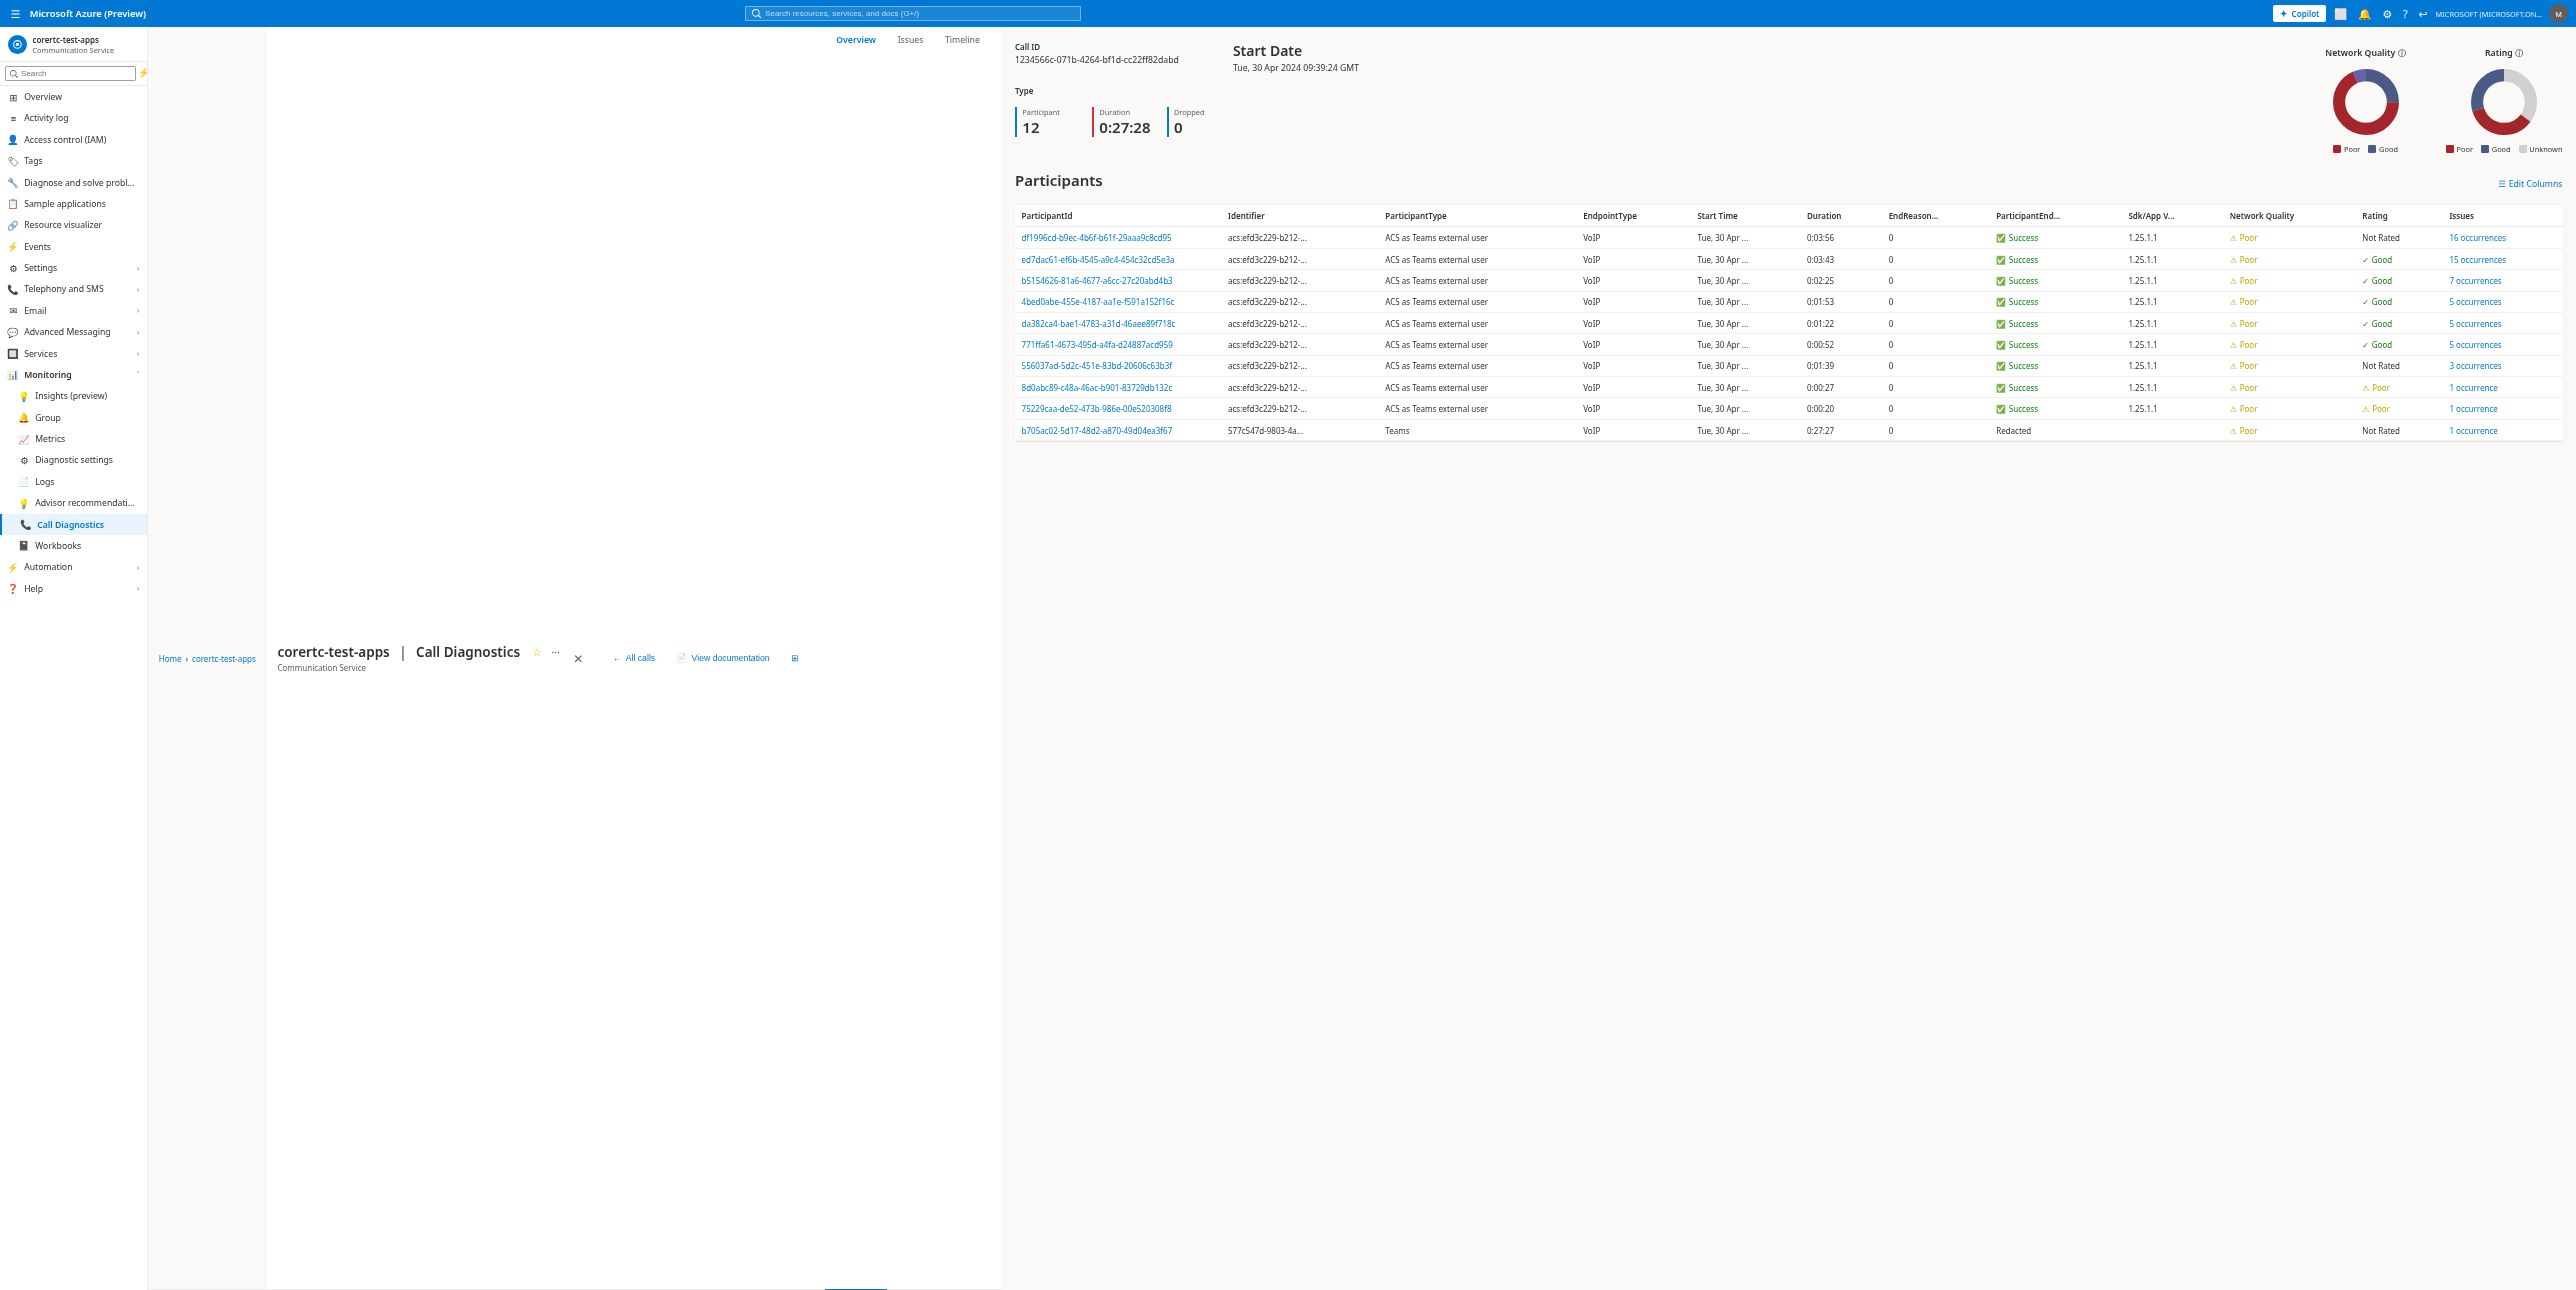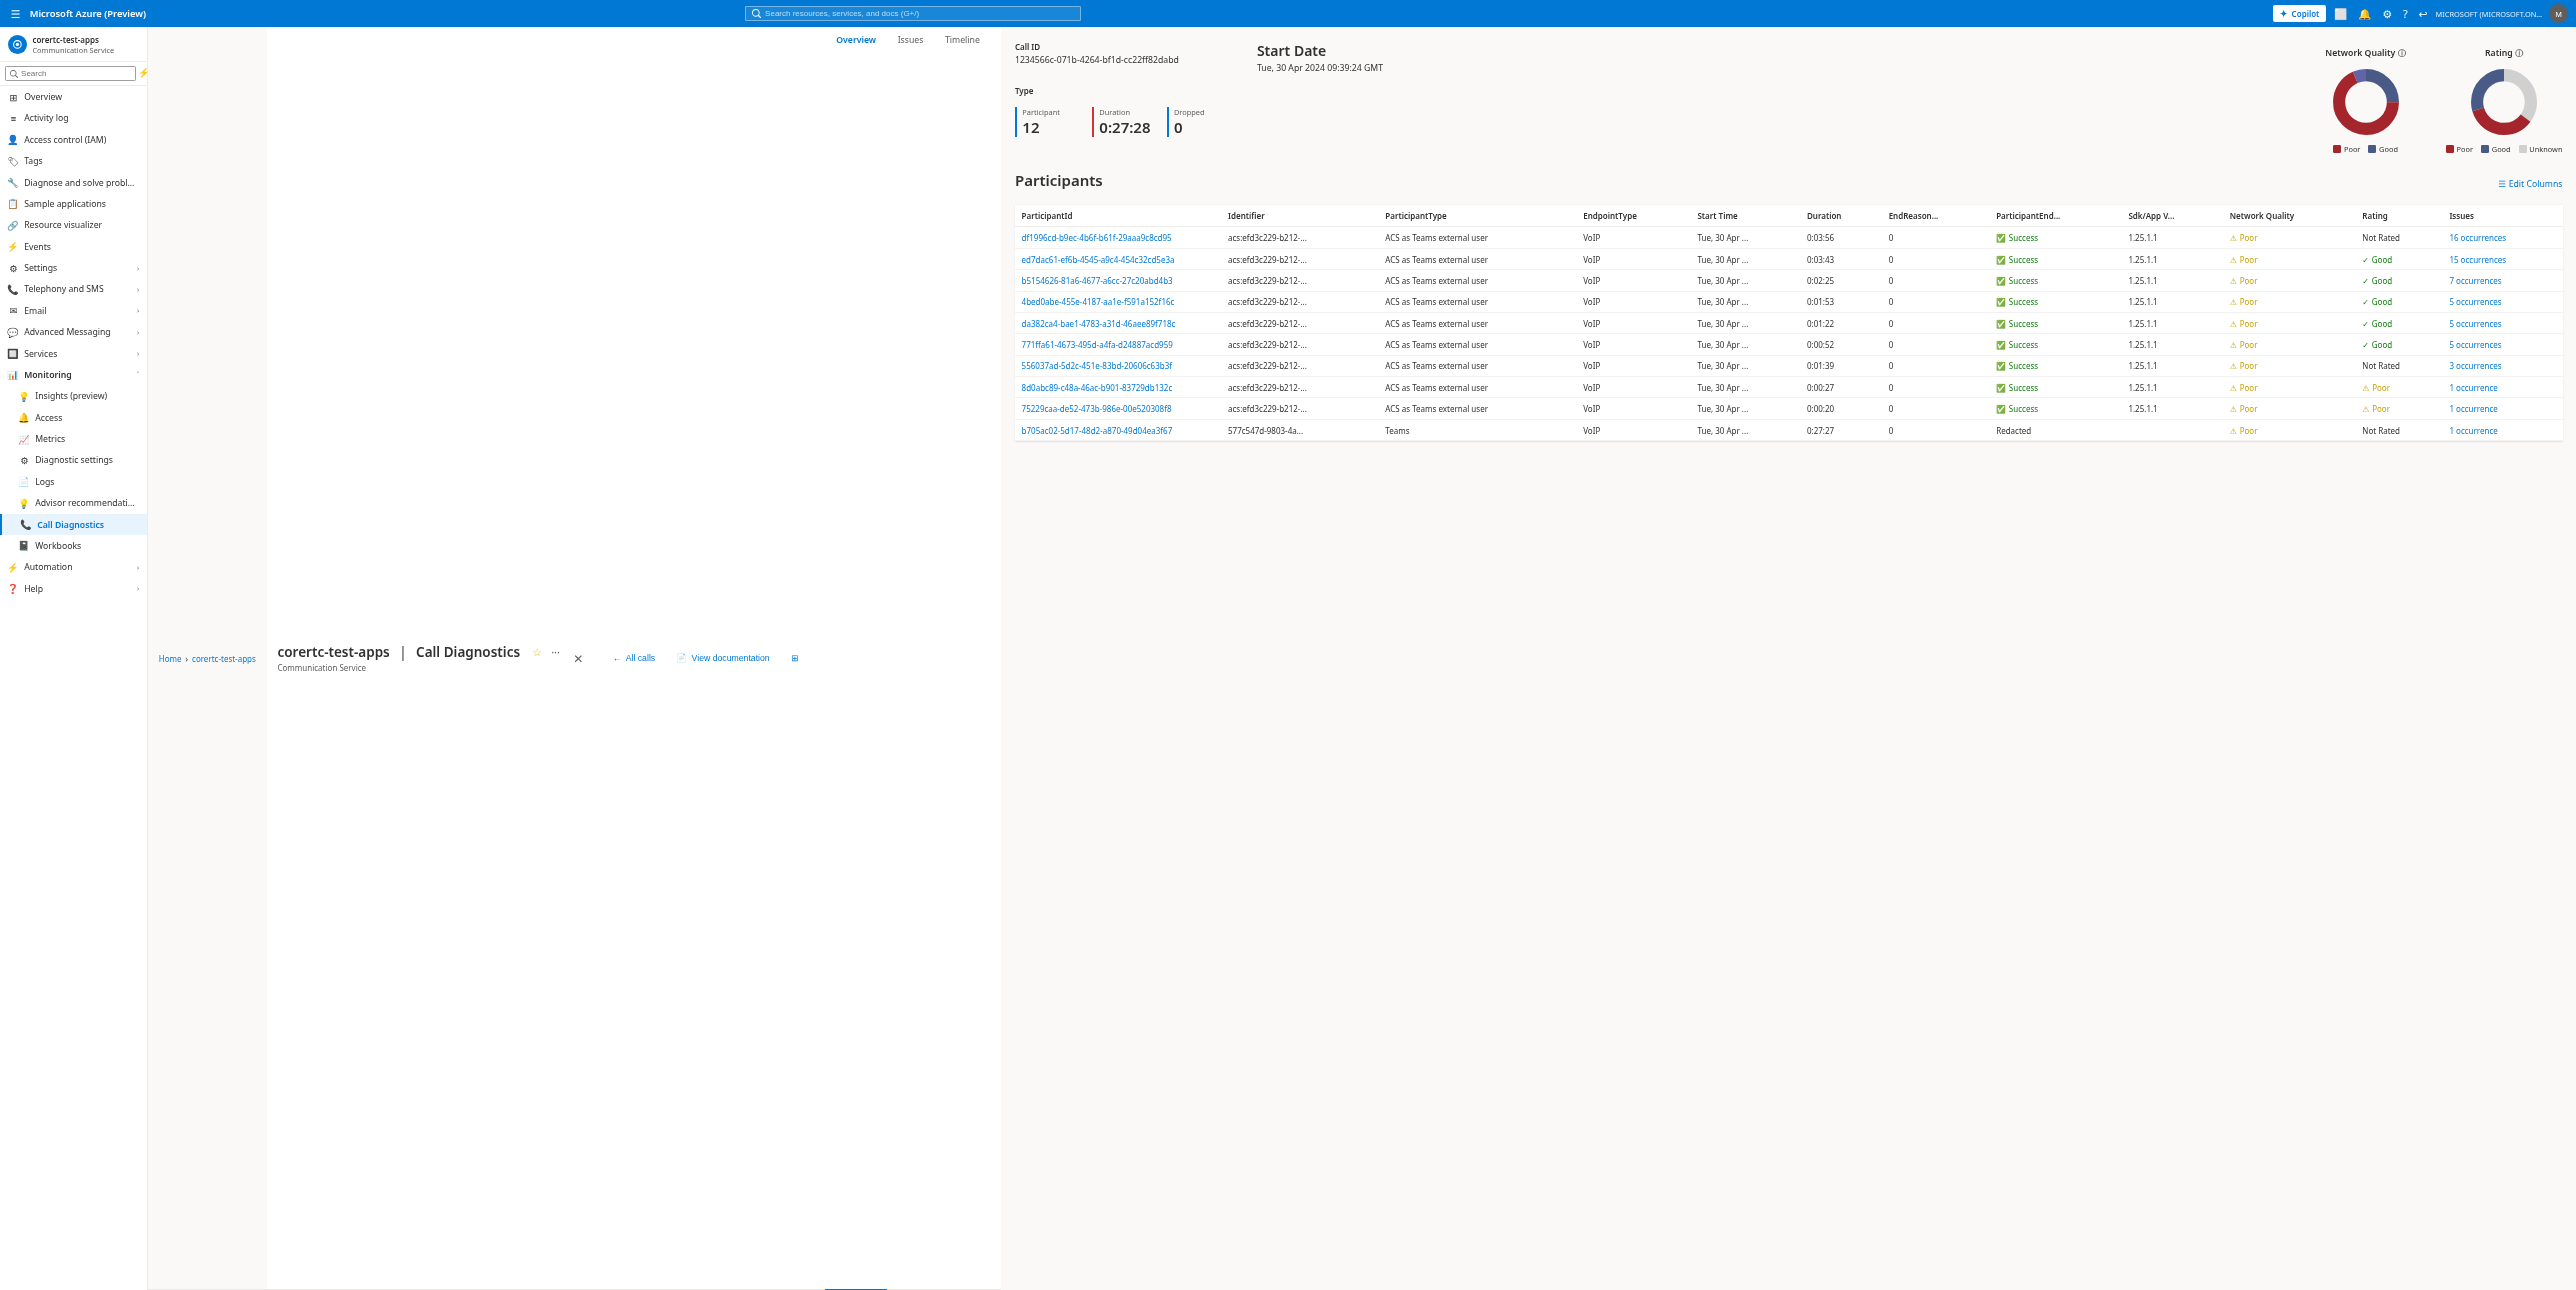--- a/index.html
+++ b/index.html
@@ -252,21 +252,21 @@
         <span class="icon">📊</span>
         <span class="label">Monitoring</span>
         <span class="chevron">˅</span>
       </div>
       <div class="nav-item nav-section-child">
         <span class="icon">💡</span>
         <span class="label">Insights (preview)</span>
       </div>
       <div class="nav-item nav-section-child">
         <span class="icon">🔔</span>
-        <span class="label">Access</span>
+        <span class="label">Group</span>
       </div>
       <div class="nav-item nav-section-child">
         <span class="icon">📈</span>
         <span class="label">Metrics</span>
       </div>
       <div class="nav-item nav-section-child">
         <span class="icon">⚙</span>
         <span class="label">Diagnostic settings</span>
       </div>
       <div class="nav-item nav-section-child">
@@ -338,21 +338,21 @@
       <div class="tab active">Overview</div>
       <div class="tab">Issues</div>
       <div class="tab">Timeline</div>
     </div>
 
     <div class="main-content">
 
       <div style="display:flex; gap:13.5px; margin-bottom:16px;">
         <div style="flex:1;">
 
-          <div style="display:flex; gap:78px; margin-bottom:10.8px;">
+          <div style="display:flex; gap:54px; margin-bottom:10.8px;">
             <div>
               <div style="font-size:8px; font-weight:600; margin-bottom:2.7px;">Call ID</div>
               <div style="font-size:8.7px;">1234566c-071b-4264-bf1d-cc22ff82dabd</div>
             </div>
             <div>
               <div style="font-size:14px; font-weight:600; margin-bottom:2.7px;">Start Date</div>
               <div style="font-size:8.7px;">Tue, 30 Apr 2024 09:39:24 GMT</div>
             </div>
           </div>
 

